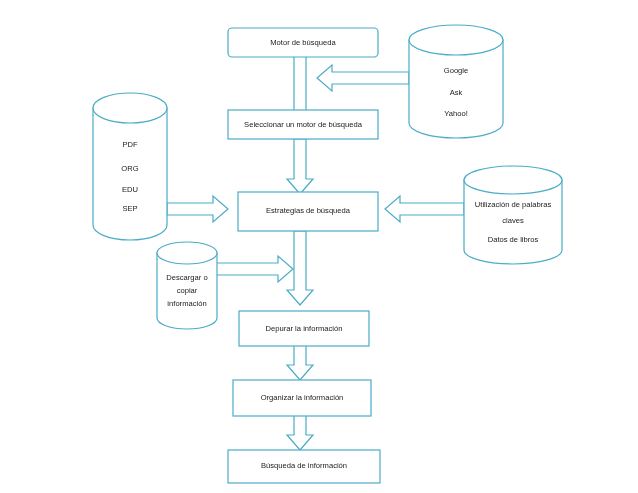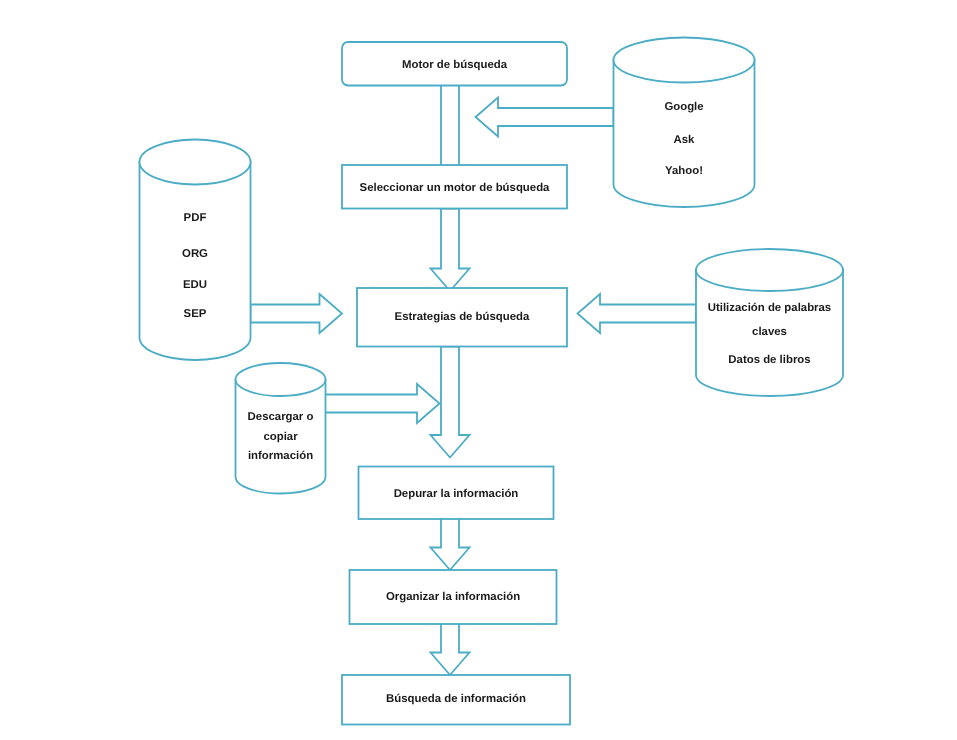--- a/index.html
+++ b/index.html
@@ -9,21 +9,20 @@
   }
   body {
     font-family: "Liberation Sans", sans-serif;
   }
   #canvas {
     position: relative;
     width: 638px;
     height: 493px;
     background: #ffffff;
     overflow: hidden;
-    font-weight: bold;
   }
   #diagram-svg {
     position: absolute;
     left: 0;
     top: 0;
     width: 638px;
     height: 493px;
   }
   .node-label {
     font-family: "Liberation Sans", sans-serif;

